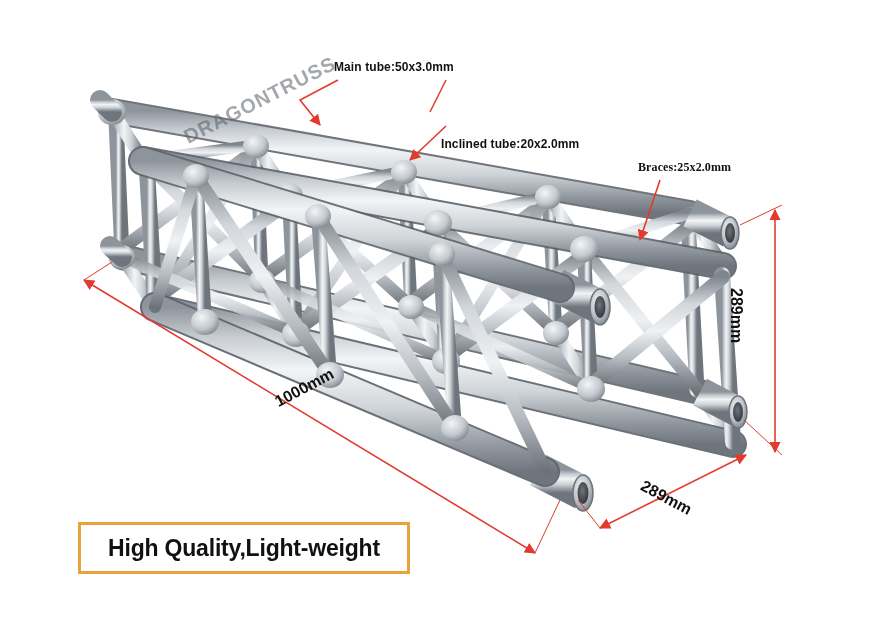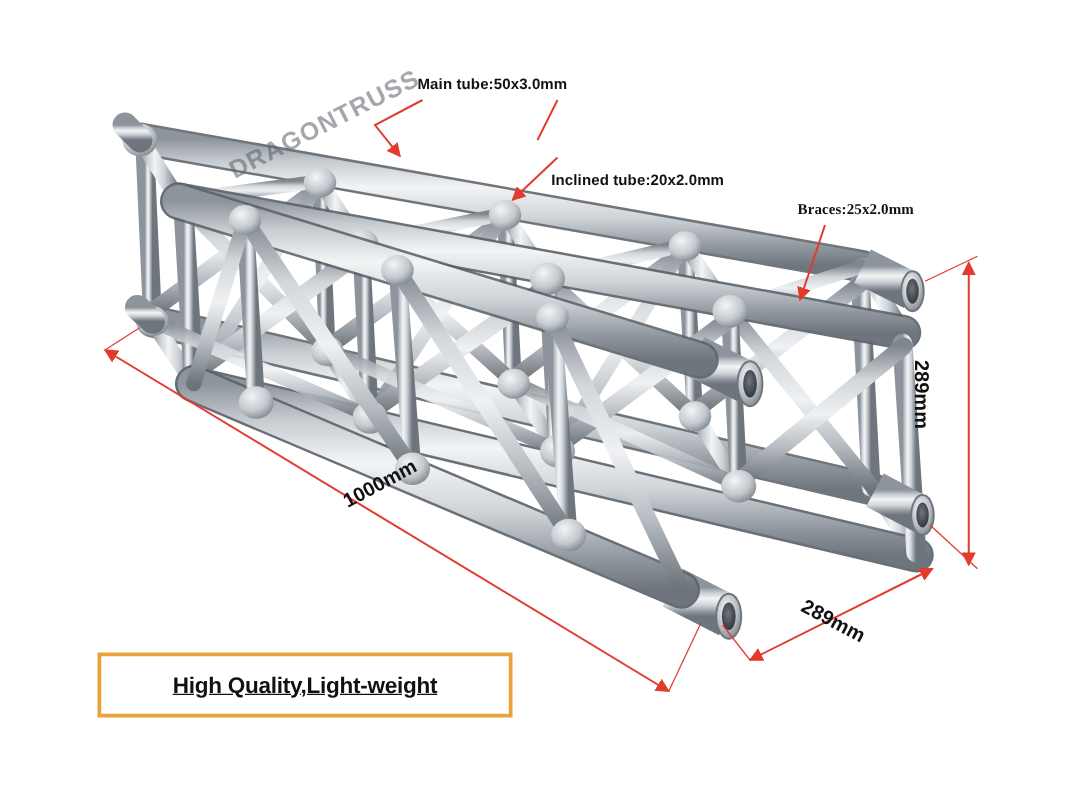--- a/index.html
+++ b/index.html
@@ -53,26 +53,25 @@
     height: 52px;
     border: 3px solid #e8a33d;
     box-sizing: border-box;
     display: flex;
     align-items: center;
     justify-content: center;
     background: #ffffff;
   }
   #banner-text {
     font-family: "Liberation Sans", sans-serif;
-    font-size: 18px;
+    font-size: 23px;
     font-weight: 700;
     color: #111111;
     white-space: nowrap;
     letter-spacing: -0.2px;
-    text-decoration: underline;
   }
   #watermark {
     position: absolute;
     left: 180px;
     top: 128px;
     font-family: "Liberation Sans", sans-serif;
     font-size: 20px;
     font-weight: 700;
     color: rgba(90,96,104,0.55);
     transform: rotate(-27deg);

